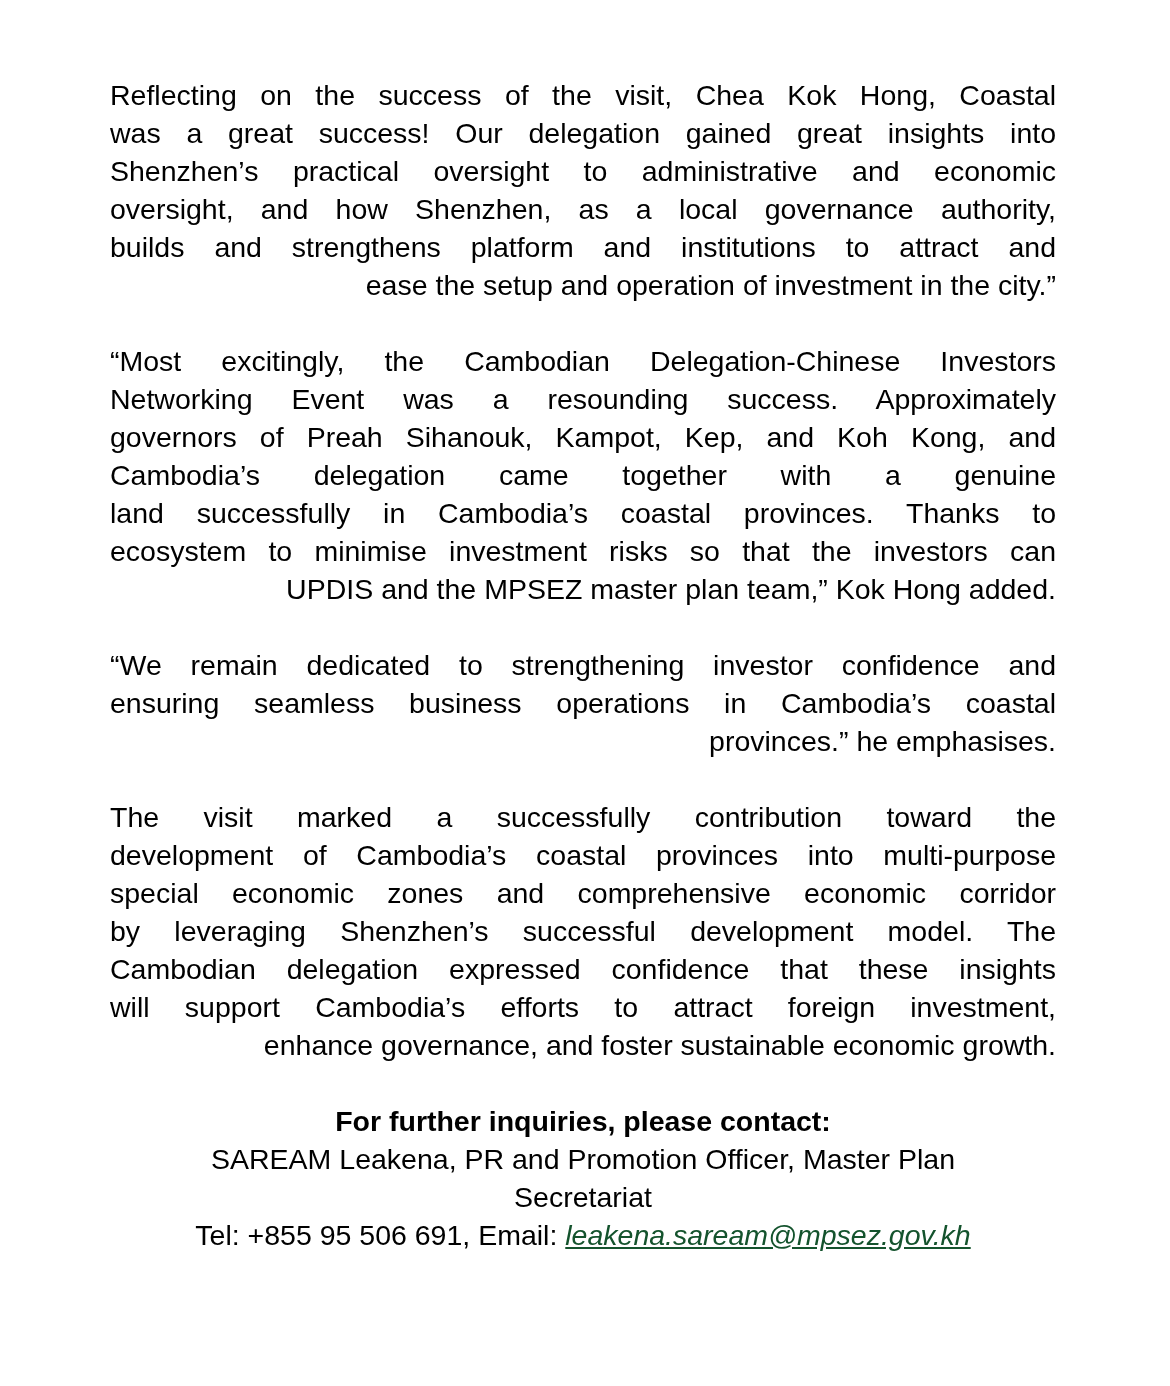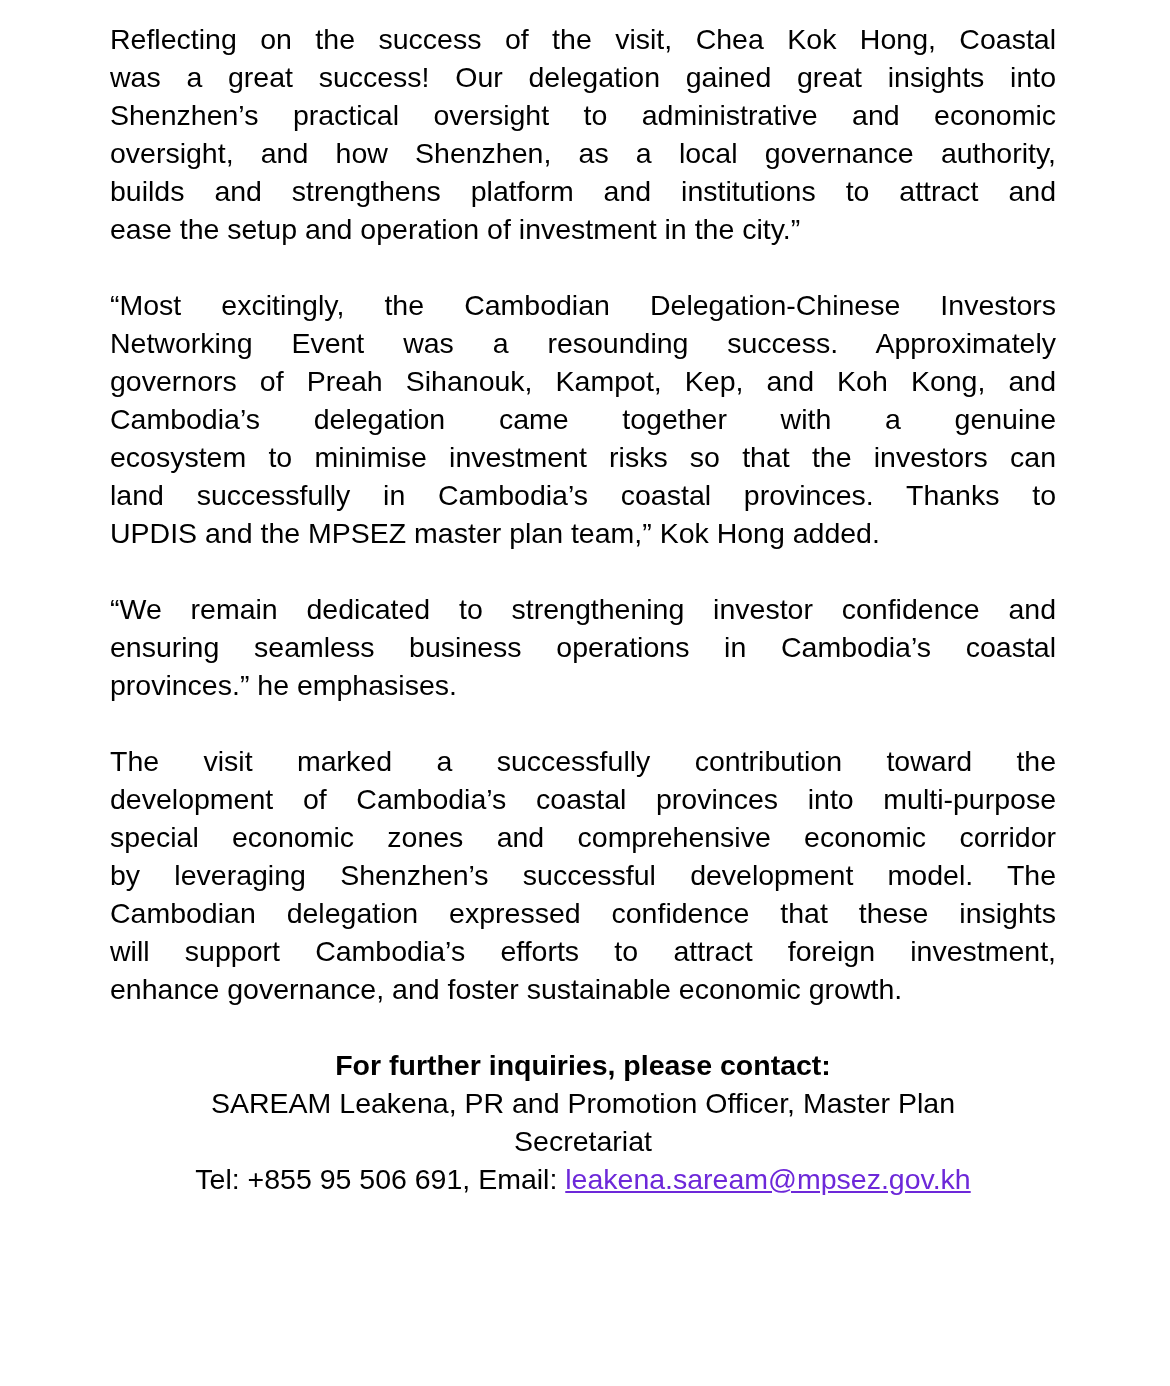--- a/index.html
+++ b/index.html
@@ -9,49 +9,51 @@
   }
   body {
     width: 1170px;
     height: 1386px;
     font-family: "Liberation Sans", sans-serif;
     font-size: 28.5px;
     color: #000000;
     overflow: hidden;
   }
   .content {
-    padding: 20px 114px 0 110px;
+    padding: 48px 114px 0 110px;
+    margin-top: 28px;
   }
   .para {
     margin: 0 0 38px 0;
   }
   .para:last-child {
     margin-bottom: 0;
   }
   .line {
     line-height: 38px;
     text-align: justify;
     text-align-last: justify;
     white-space: normal;
   }
   .line.last {
-    text-align: left;
+    text-align: right;
     text-align-last: auto;
   }
   .contact .line {
     text-align: center;
     text-align-last: auto;
   }
   .contact-heading {
     font-weight: bold;
   }
   a.email {
-    color: #6d28d9;
+    color: #14532d;
     text-decoration: underline;
     cursor: pointer;
+    font-style: italic;
   }
 </style>
 </head>
 <body>
 
 <div class="content">
 
   <div class="para">
     <div class="line">Reflecting on the success of the visit, Chea Kok Hong, Coastal</div>
     <div class="line">was a great success! Our delegation gained great insights into</div>
@@ -59,22 +61,22 @@
     <div class="line">oversight, and how Shenzhen, as a local governance authority,</div>
     <div class="line">builds and strengthens platform and institutions to attract and</div>
     <div class="line last">ease the setup and operation of investment in the city.”</div>
   </div>
 
   <div class="para">
     <div class="line">“Most excitingly, the Cambodian Delegation-Chinese Investors</div>
     <div class="line">Networking Event was a resounding success. Approximately</div>
     <div class="line">governors of Preah Sihanouk, Kampot, Kep, and Koh Kong, and</div>
     <div class="line">Cambodia’s delegation came together with a genuine</div>
+    <div class="line">land successfully in Cambodia’s coastal provinces. Thanks to</div>
     <div class="line">ecosystem to minimise investment risks so that the investors can</div>
-    <div class="line">land successfully in Cambodia’s coastal provinces. Thanks to</div>
     <div class="line last">UPDIS and the MPSEZ master plan team,” Kok Hong added.</div>
   </div>
 
   <div class="para">
     <div class="line">“We remain dedicated to strengthening investor confidence and</div>
     <div class="line">ensuring seamless business operations in Cambodia’s coastal</div>
     <div class="line last">provinces.” he emphasises.</div>
   </div>
 
   <div class="para">

